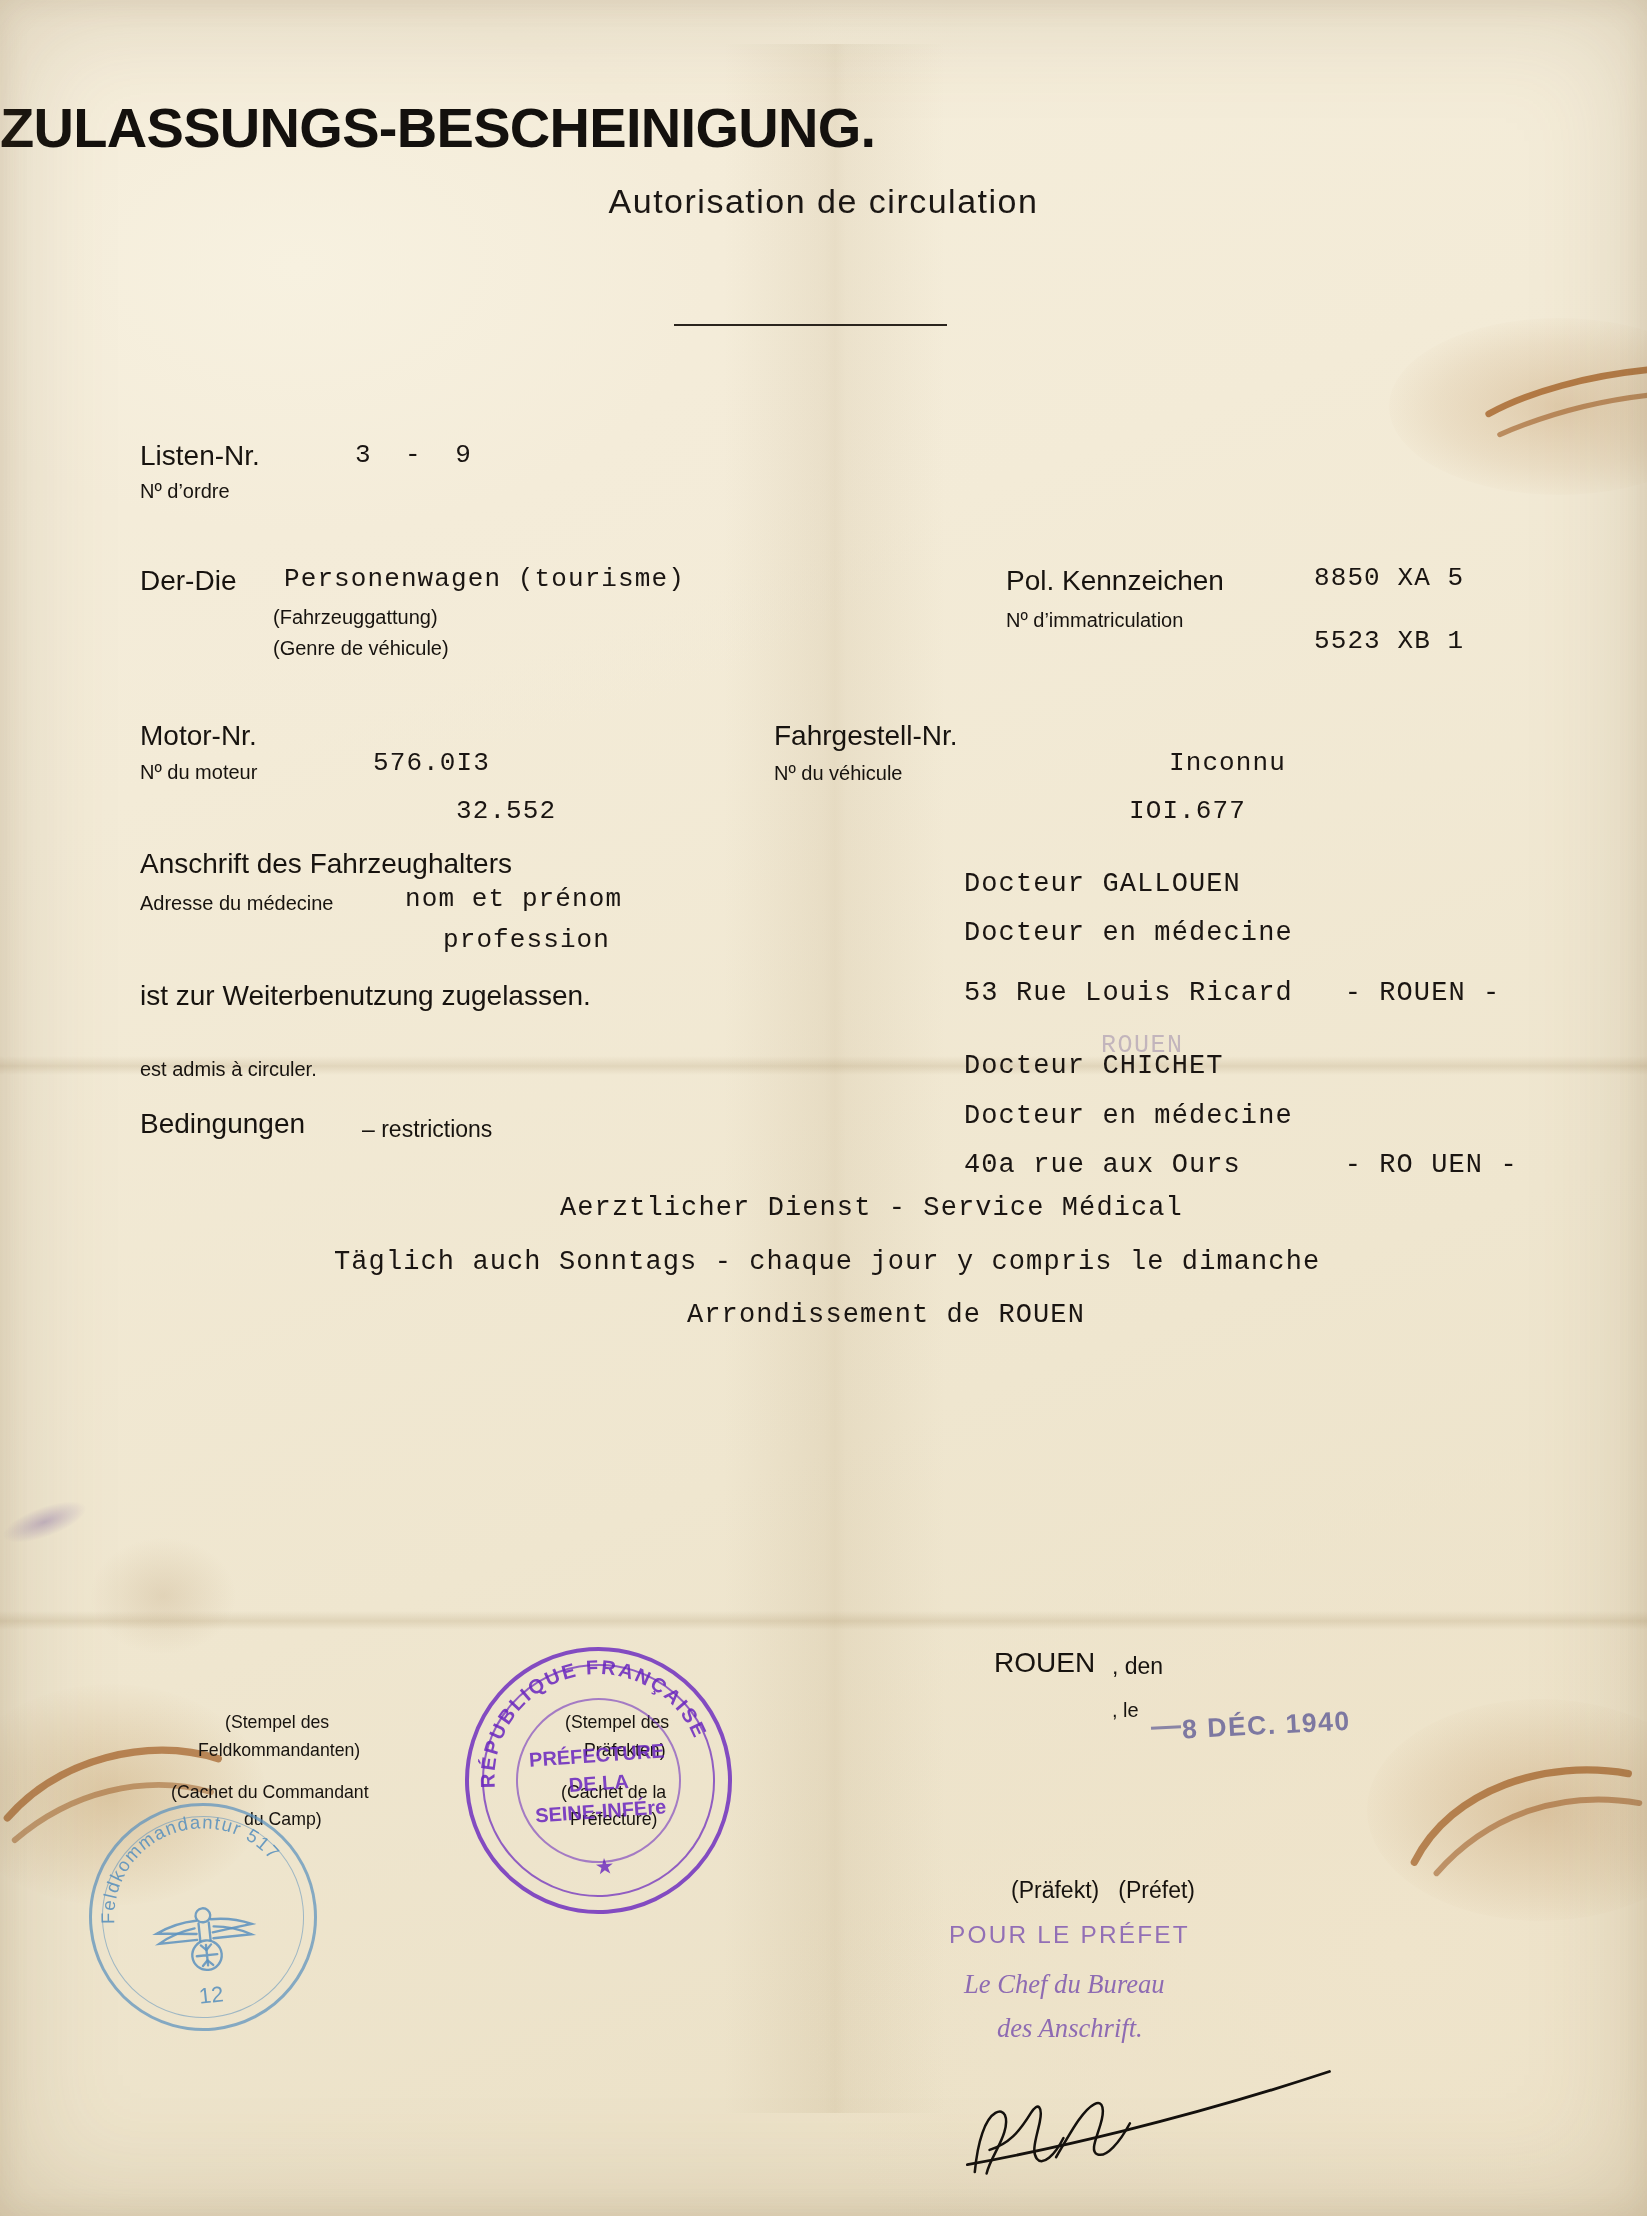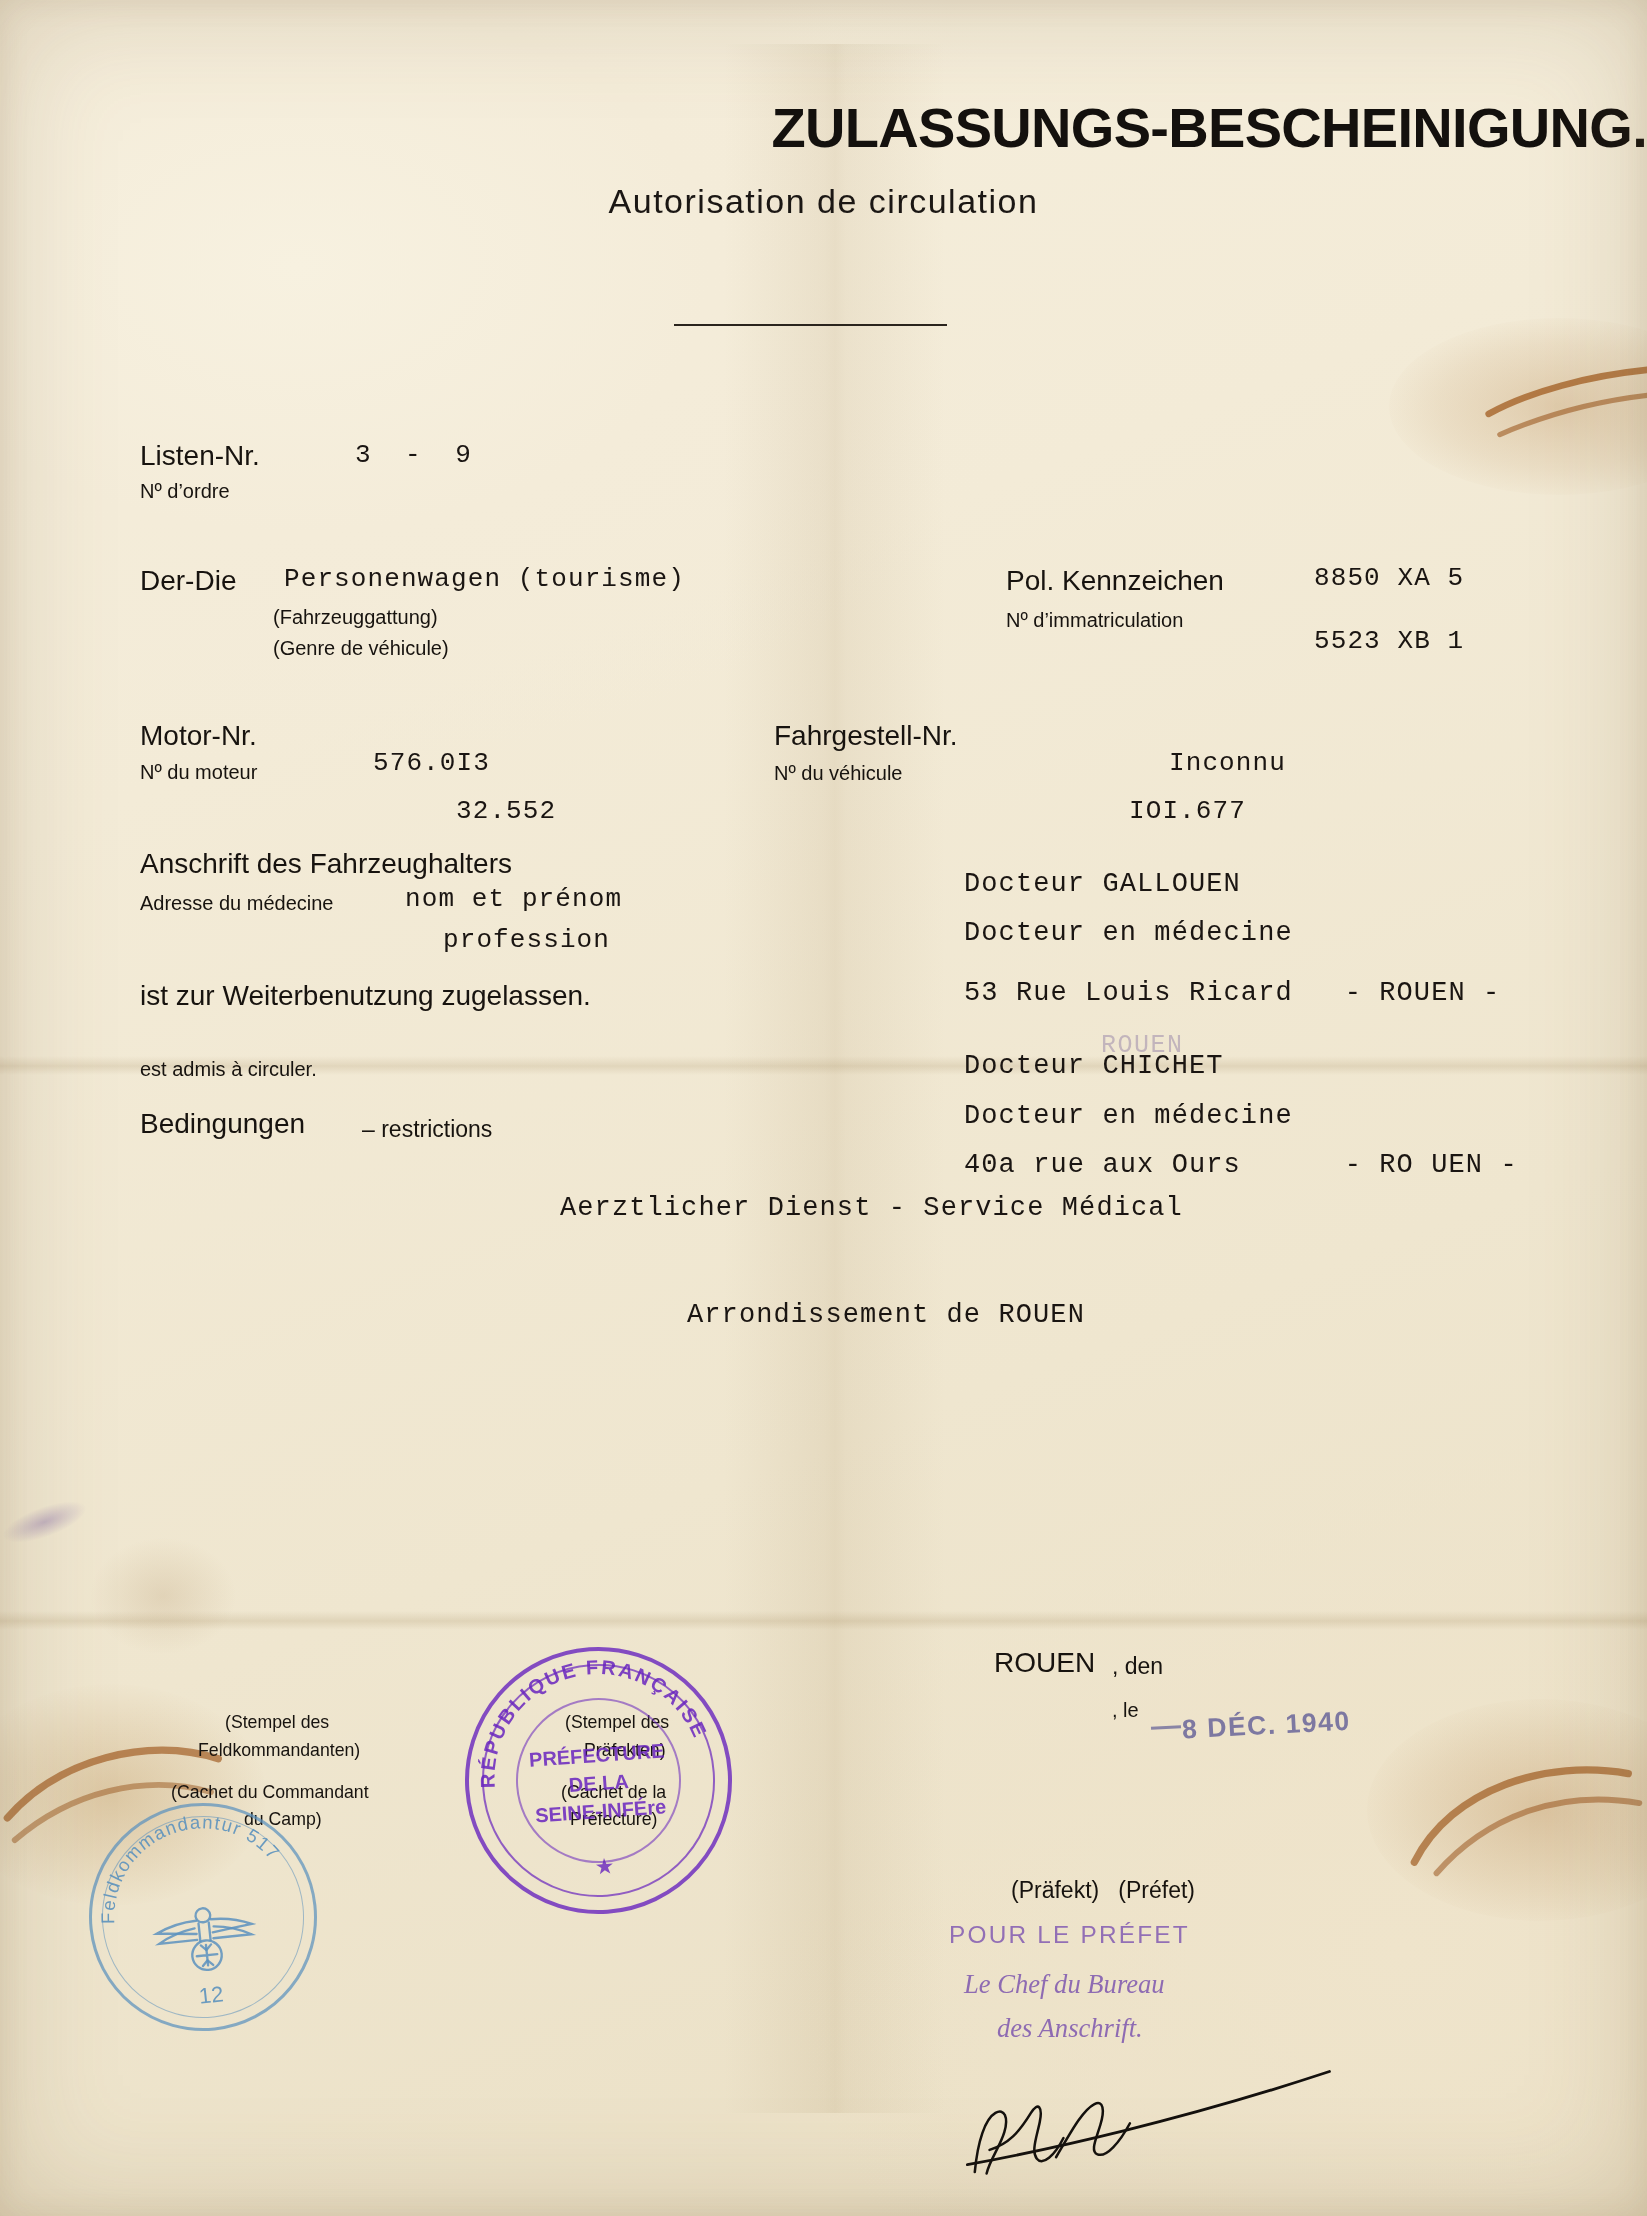--- a/index.html
+++ b/index.html
@@ -48,21 +48,21 @@
   }
 
   
   .swirl { position:absolute; pointer-events:none; }
 
   
   .title {
     position: absolute;
     left: 0; right: 0;
     top: 95px;
-    text-align: right;
+    text-align: left;
     font-family: "Liberation Sans", sans-serif;
     font-weight: bold;
     font-size: 56px;
     letter-spacing: -0.7px;
     color: #14110e;
   }
   .subtitle {
     position: absolute;
     left: 0; right: 0;
     top: 182px;
@@ -285,20 +285,21 @@
 
   <div class="ghost" style="left:1101px; top:1031px;">ROUEN</div>
   <div class="tw tw-lg" style="left:964px; top:869px;">Docteur GALLOUEN</div>
   <div class="tw tw-lg" style="left:964px; top:918px;">Docteur en médecine</div>
   <div class="tw tw-lg" style="left:964px; top:978px;">53 Rue Louis Ricard   - ROUEN -</div>
   <div class="tw tw-lg" style="left:964px; top:1051px;">Docteur CHICHET</div>
   <div class="tw tw-lg" style="left:964px; top:1101px;">Docteur en médecine</div>
   <div class="tw tw-lg" style="left:964px; top:1150px;">40a rue aux Ours      - RO UEN -</div>
 
   <div class="tw tw-lg" style="left:560px; top:1193px;">Aerztlicher Dienst - Service Médical</div>
+  <div class="tw tw-lg" style="left:334px; top:1247px;">Täglich auch Sonntags - chaque jour y compris le dimanche</div>
   <div class="tw tw-lg" style="left:687px; top:1300px;">Arrondissement de ROUEN</div>
 
   <div class="lbl lbl-lg" style="left:994px; top:1647px;">ROUEN</div>
   <div class="lbl lbl-md" style="left:1112px; top:1653px;">, den</div>
   <div class="lbl lbl-sm" style="left:1112px; top:1699px;">, le</div>
   <div class="date-dash"></div>
   <div class="date-stamp">8 DÉC. 1940</div>
 
   <div class="lbl lbl-md" style="left:1011px; top:1877px;">(Präfekt)   (Préfet)</div>
 

